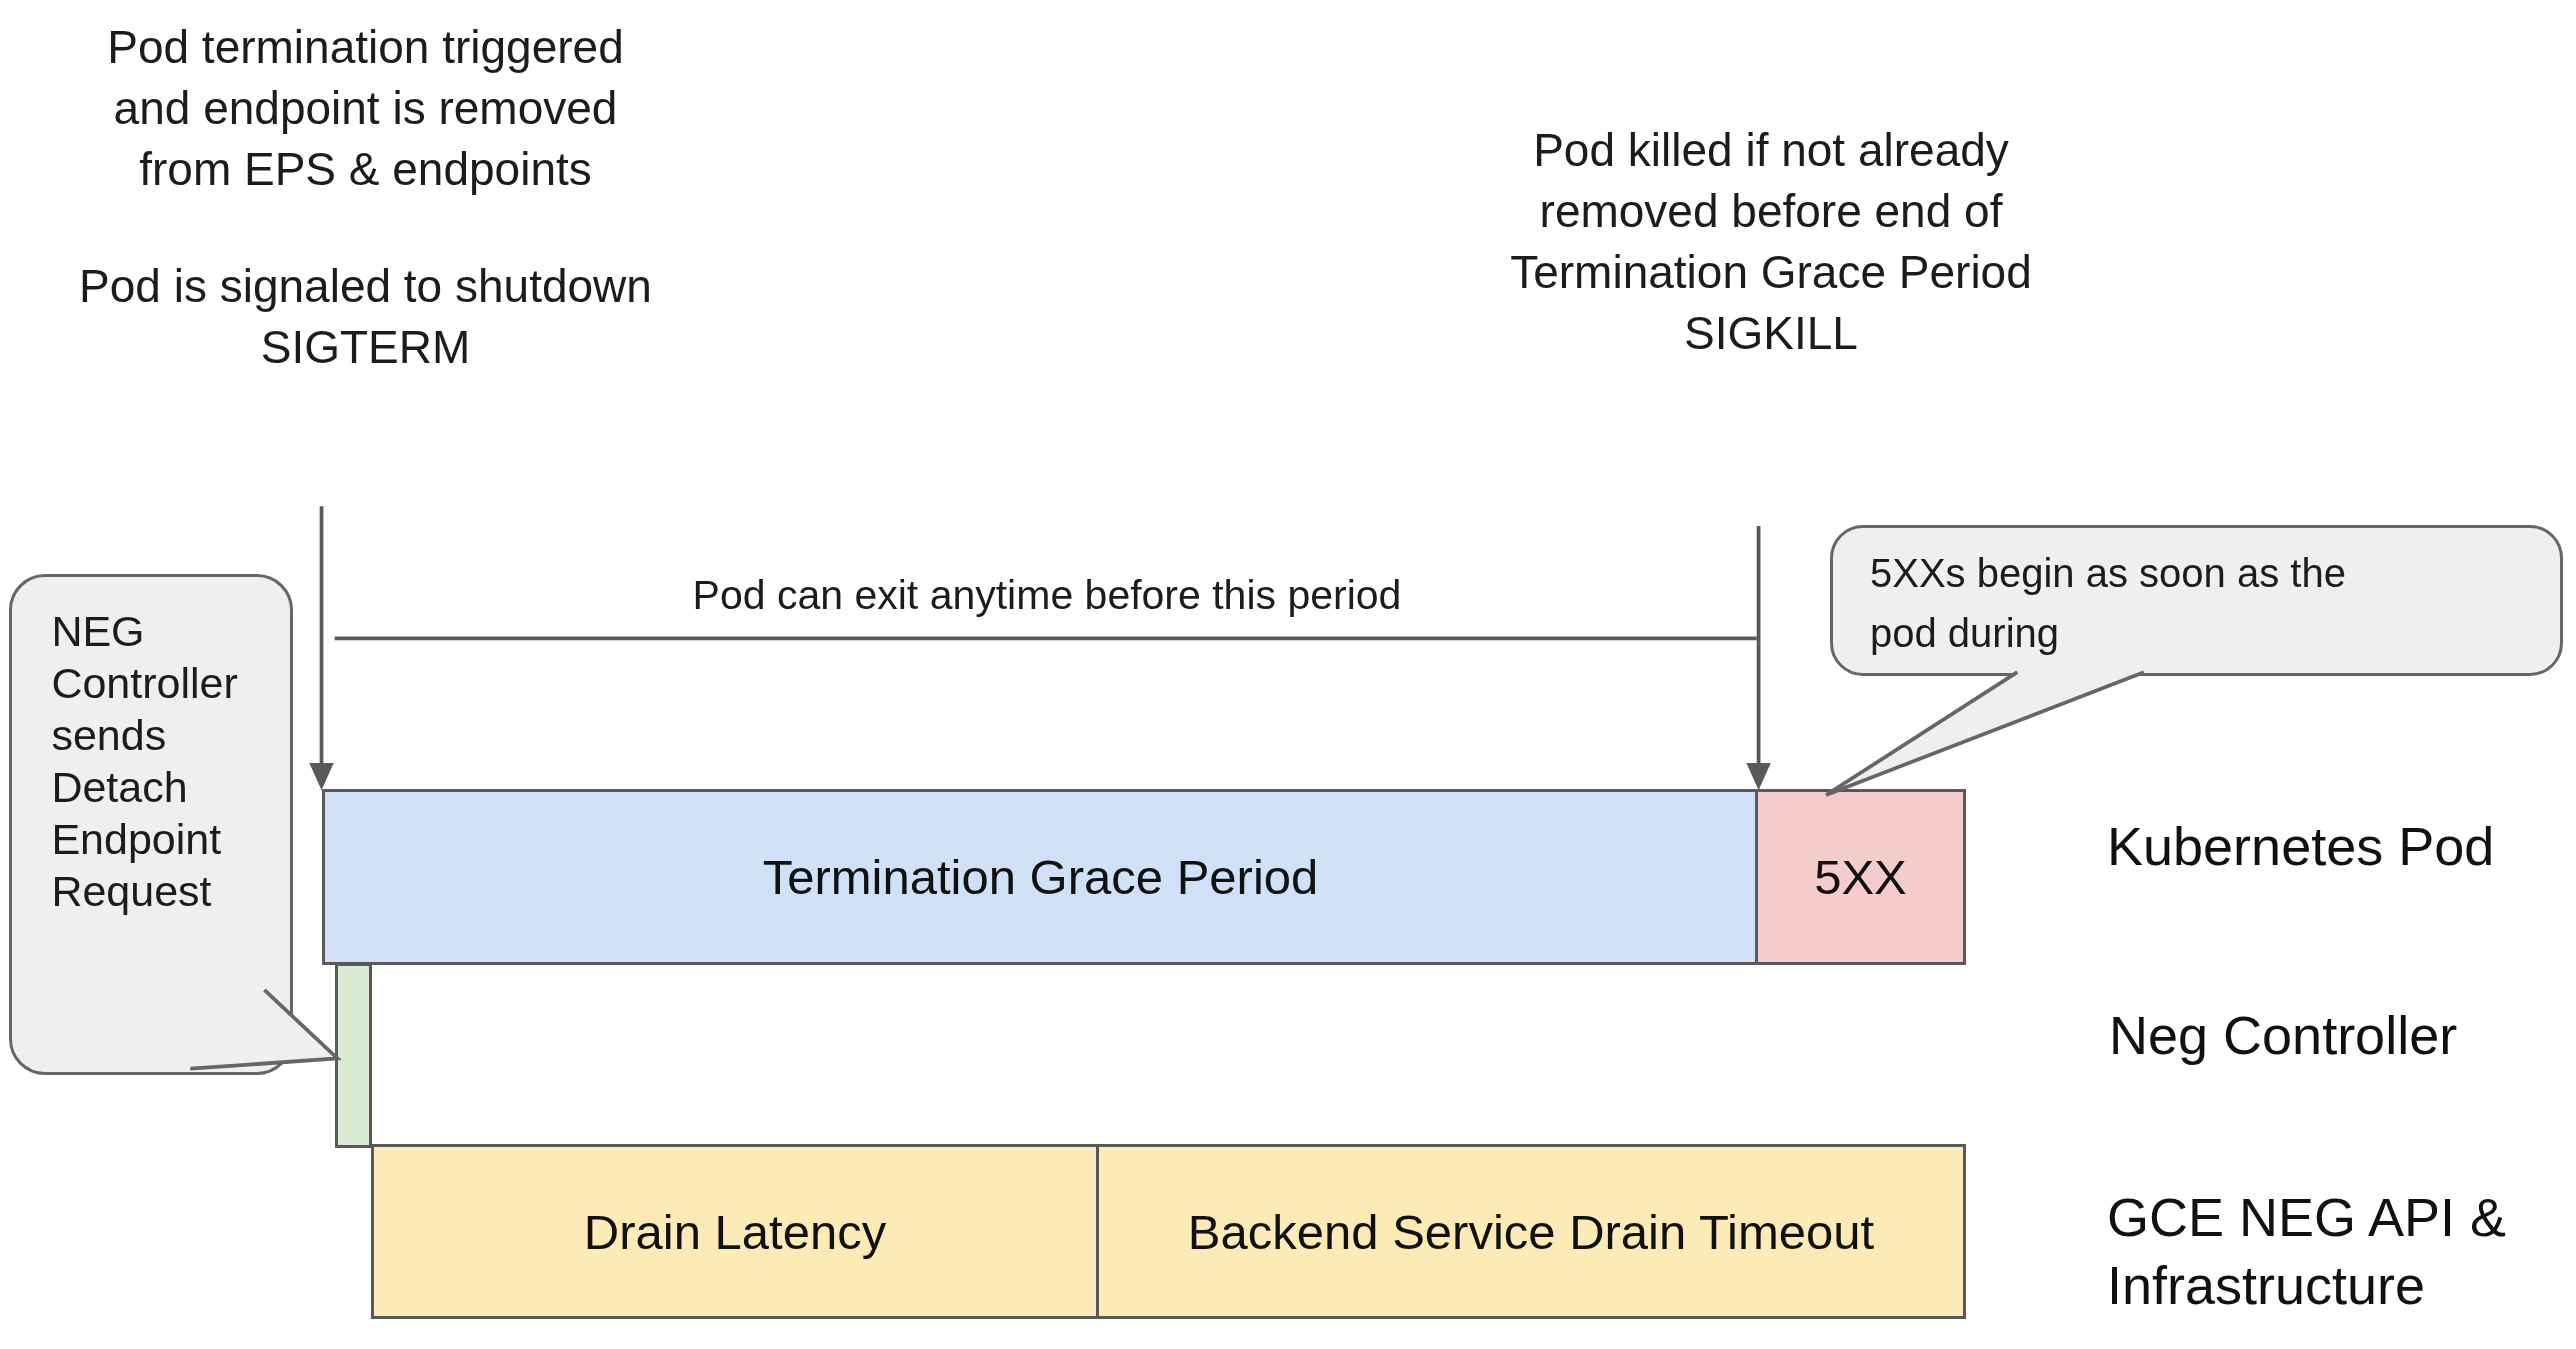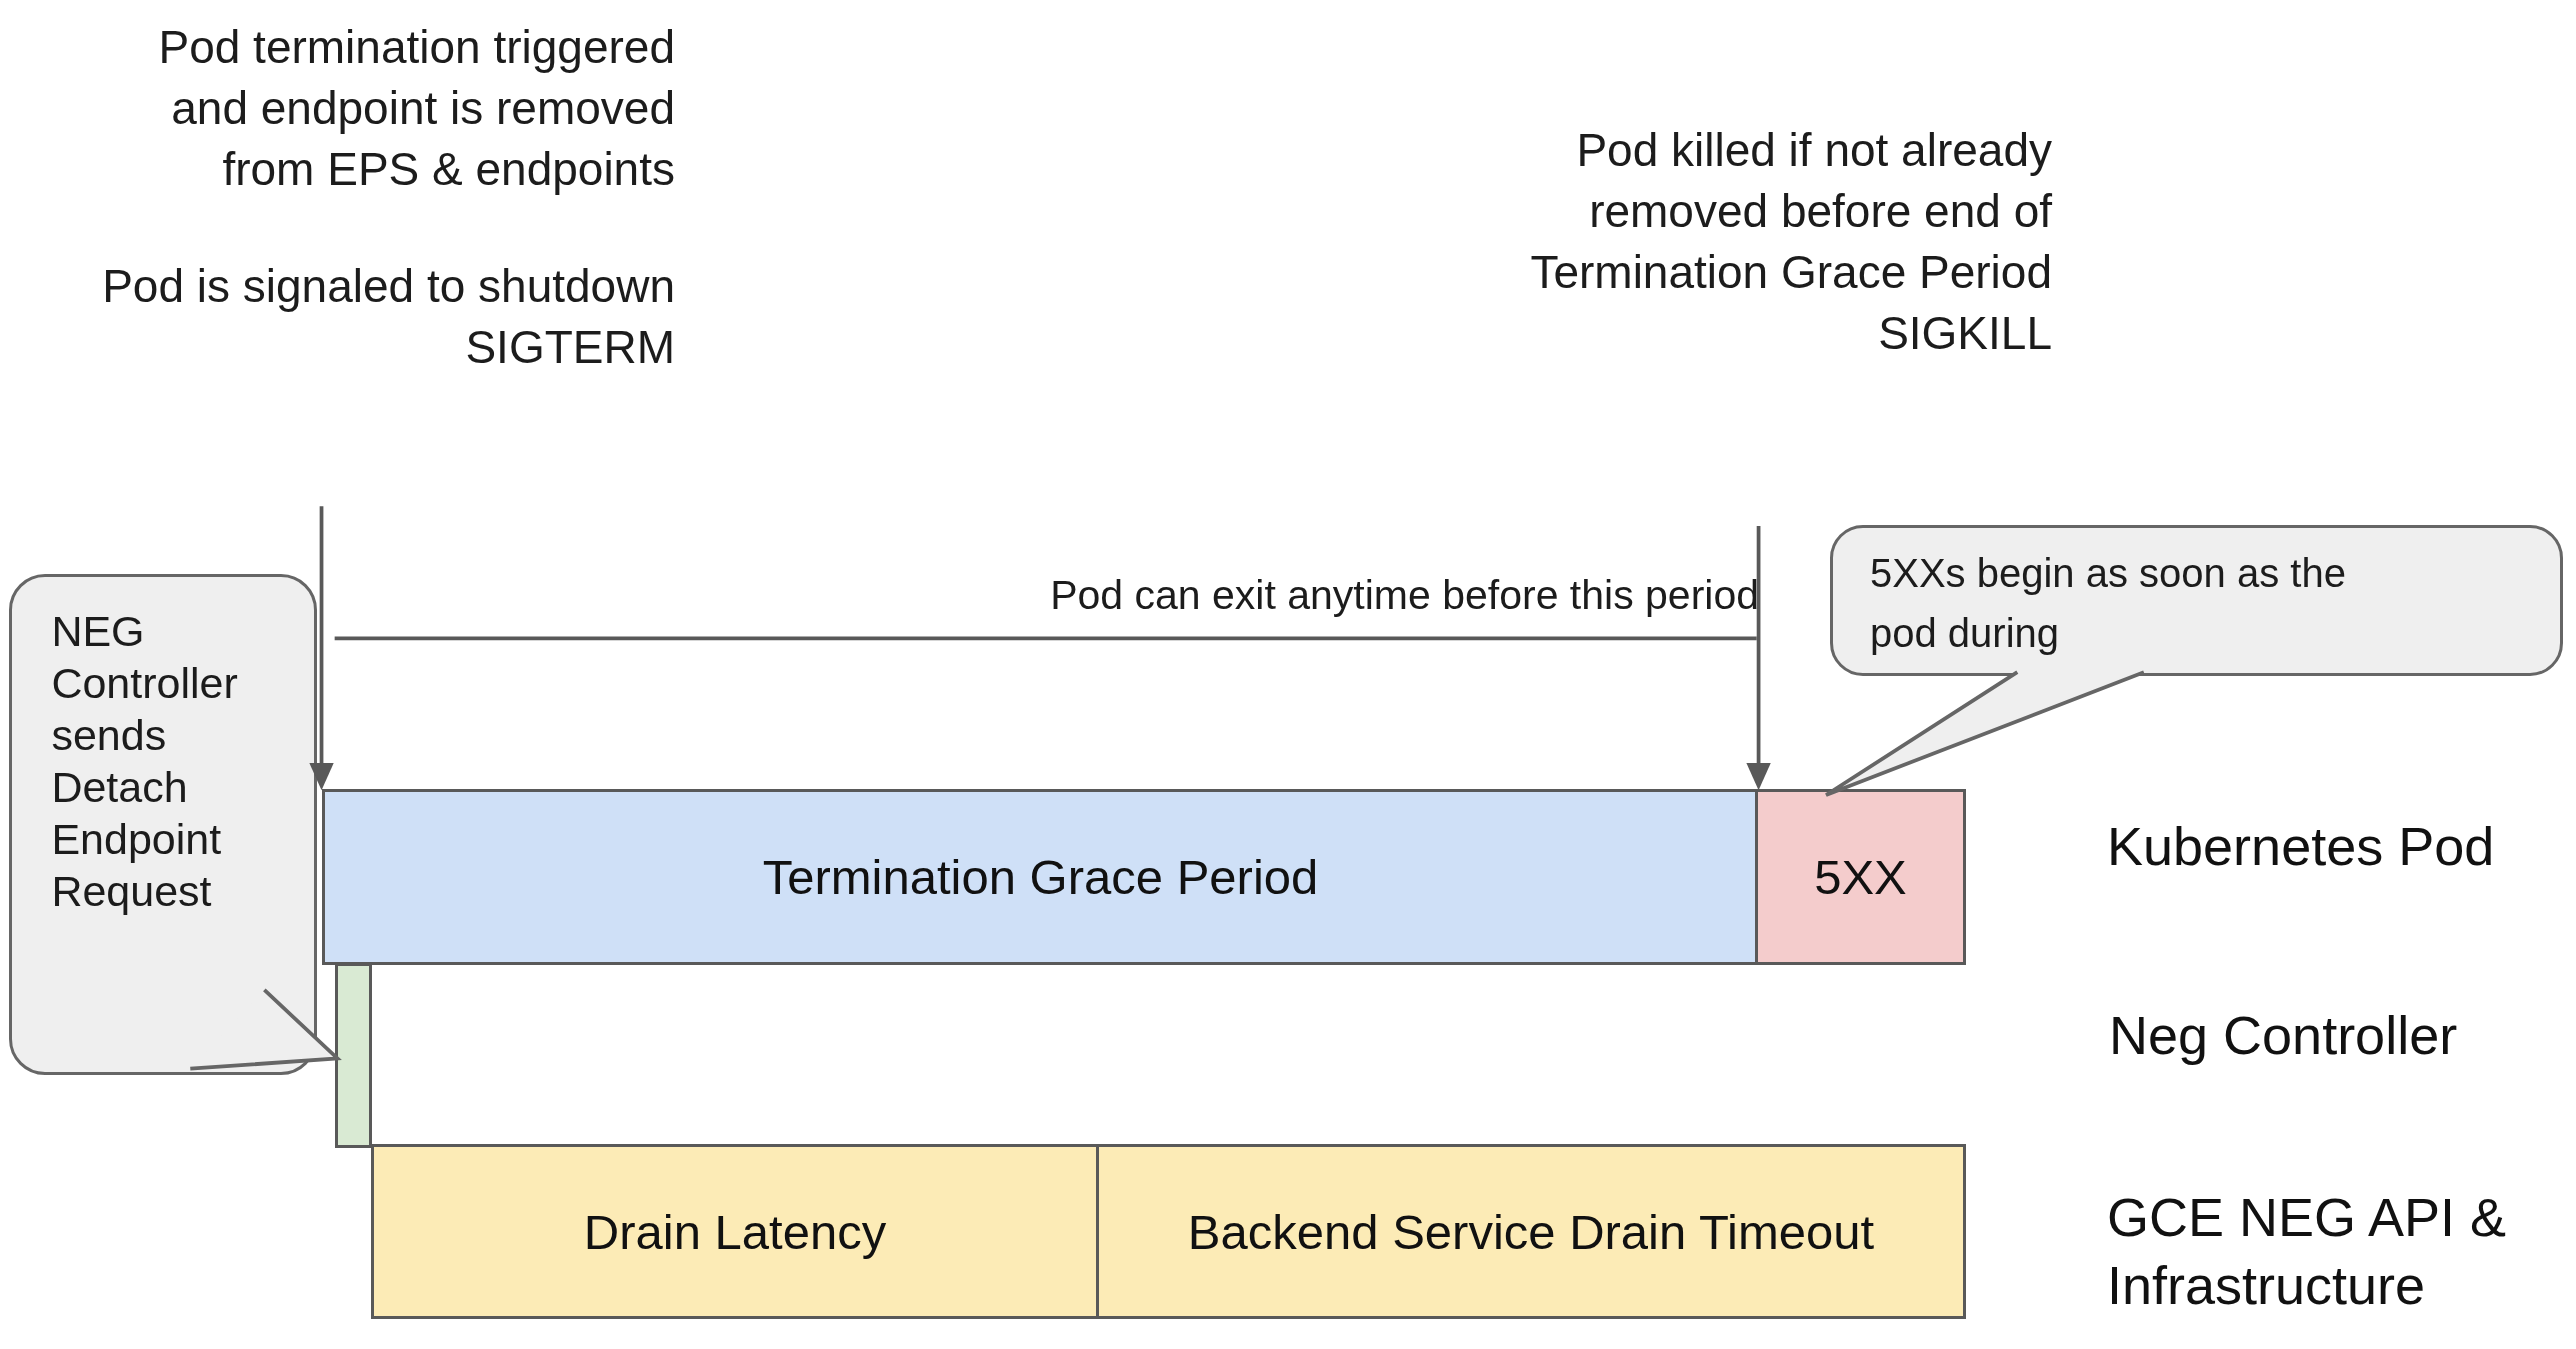--- a/index.html
+++ b/index.html
@@ -2,21 +2,21 @@
 <html style="font-size:15px"><head>
 <meta charset="utf-8">
 <style>
   html,body{margin:0;padding:0;background:#ffffff;}
   #canvas{
     position:relative;width:2576px;height:1350px;overflow:hidden;
     background:#ffffff;color:#1c1c1c;
     font-family:"Liberation Sans", sans-serif;
   }
   .abs{position:absolute;}
-  .centered{text-align:right;}
+  .centered{text-align:center;}
   
   .note{font-size:46px;line-height:61px;color:#1c1c1c;}
   .span-label{font-size:41px;line-height:47px;color:#1c1c1c;}
   
   .bar{
     position:absolute;box-sizing:border-box;border:3.7px solid #595959;
     display:flex;align-items:center;justify-content:center;
     font-size:49px;color:#111111;
   }
   .bar-blue{background:#cfe0f7;}
@@ -81,21 +81,21 @@
     </div>
   </div>
 
   <div class="abs row-label" style="left:2107px;top:812px;">Kubernetes Pod</div>
   <div class="abs row-label" style="left:2109px;top:1001px;">Neg Controller</div>
   <div class="abs row-label" style="left:2107px;top:1183px;">
     <div>GCE NEG API &amp;</div>
     <div>Infrastructure</div>
   </div>
 
-  <div class="bubble bubble-left" style="left:9.4px;top:574px;width:308px;height:501px;">
+  <div class="bubble bubble-left" style="left:9.4px;top:574px;width:284px;height:501px;">
     <div>NEG</div>
     <div>Controller</div>
     <div>sends</div>
     <div>Detach</div>
     <div>Endpoint</div>
     <div>Request</div>
   </div>
 
   <div class="bubble bubble-right" style="left:1830px;top:525px;width:733px;height:151px;border-radius:33px;">
     <div>5XXs begin as soon as the</div>

